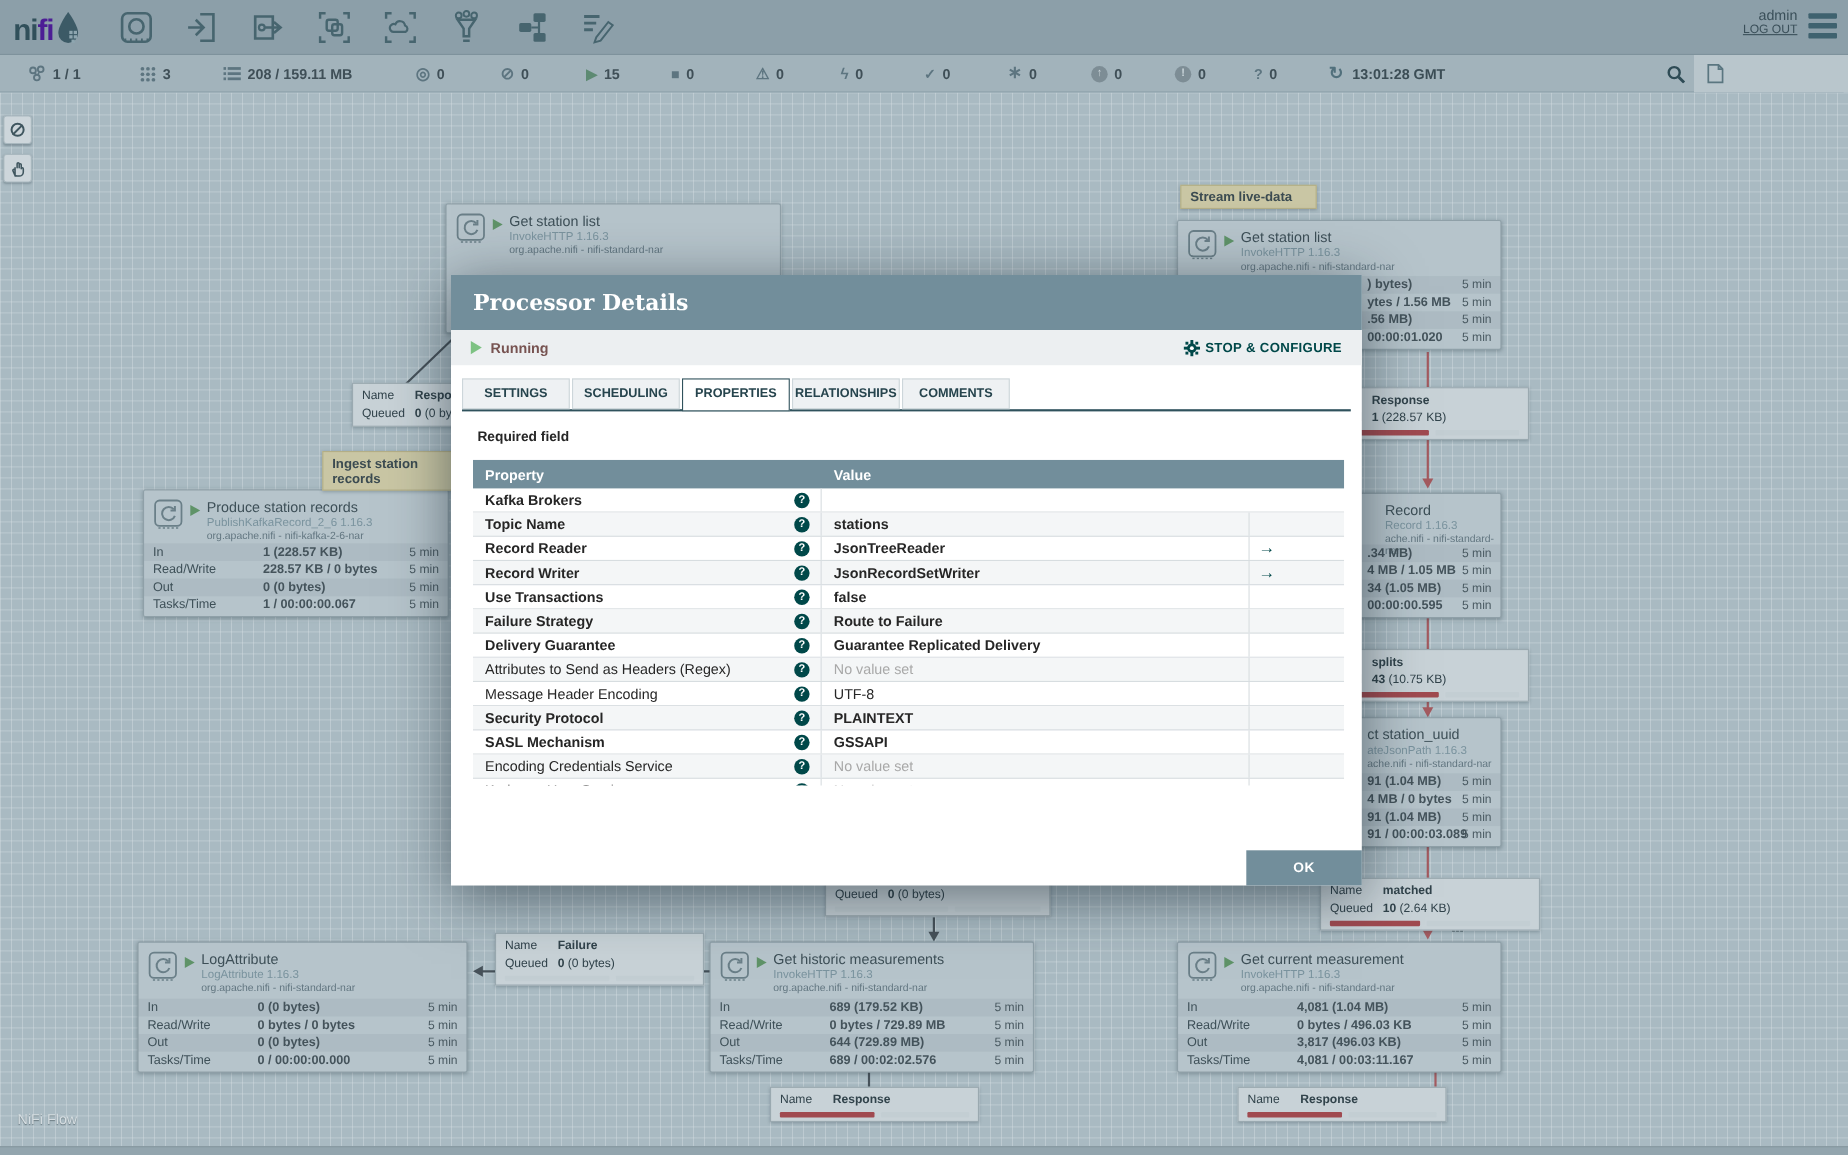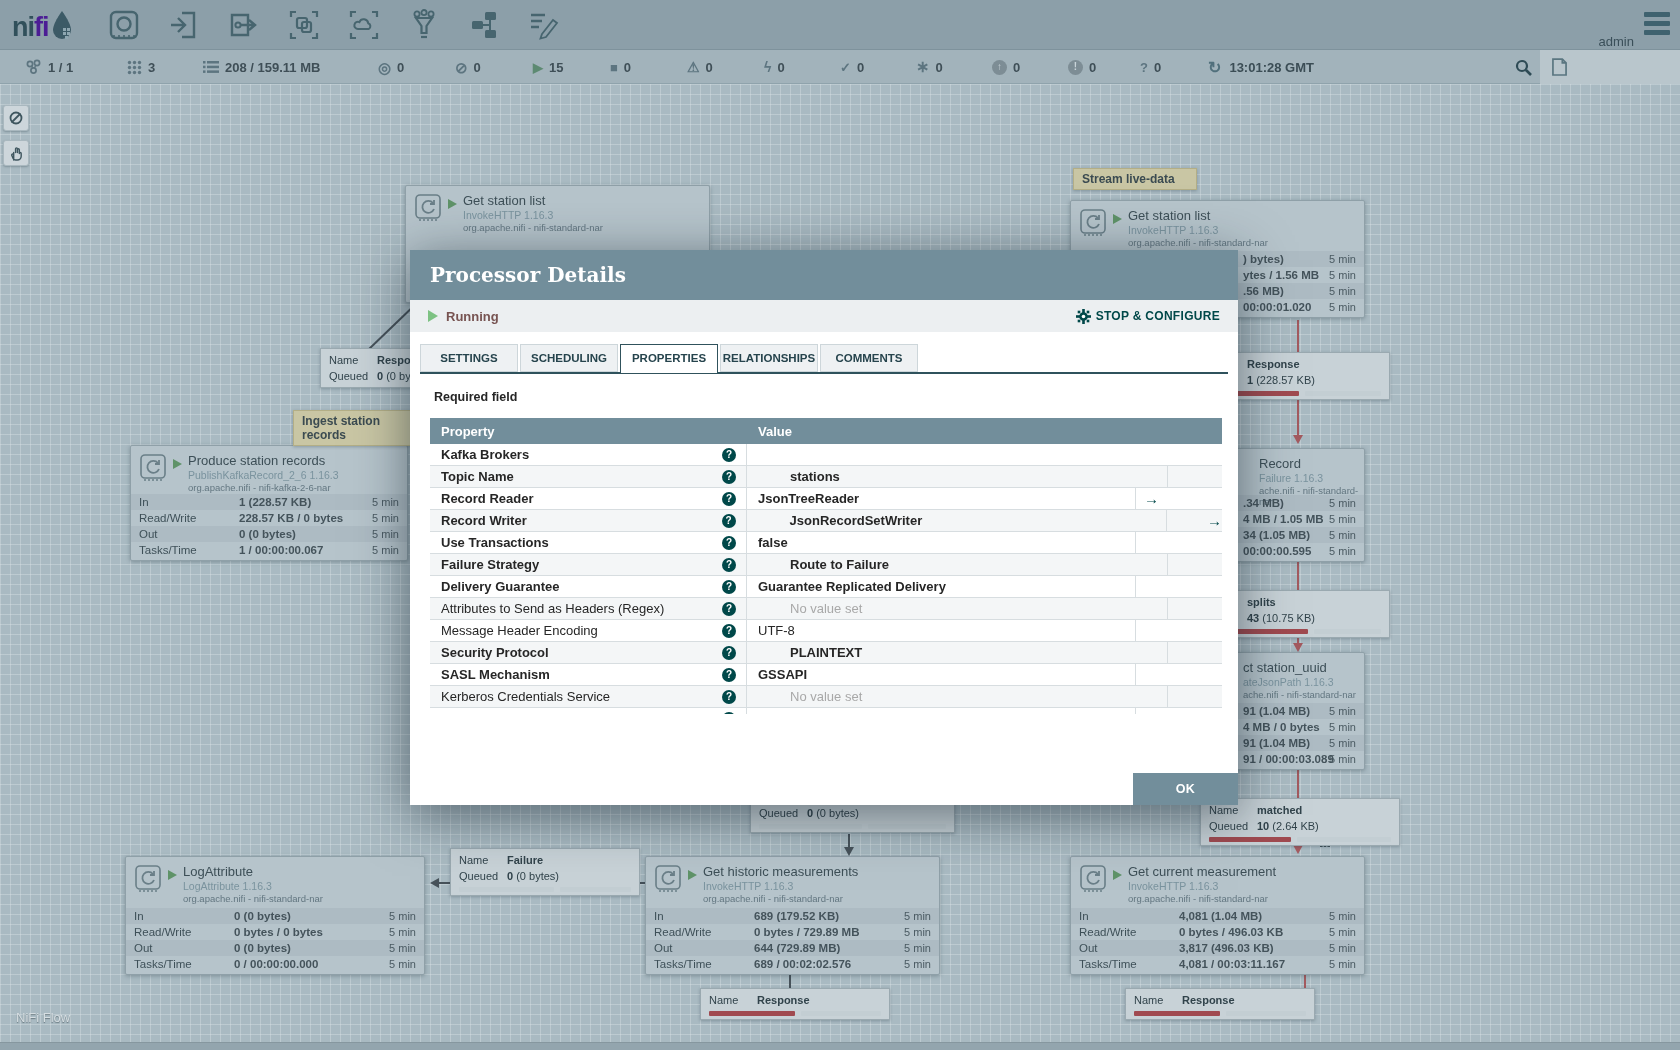--- a/index.html
+++ b/index.html
@@ -8,21 +8,21 @@
 
   
   .hdr { position:absolute; left:0; top:0; width:1680px; height:50px; background:#8c9fa9; border-bottom:1px solid #7e929c; display:flex; align-items:center; }
   .logo { display:flex; align-items:baseline; margin-left:12px;text-align:right; }
   .logo .ni { font-size:27px; font-weight:bold; color:#31505b; letter-spacing:-1px; }
   .logo .fi { font-size:27px; font-weight:bold; color:#4c1d95; letter-spacing:-1px; }
   .logo svg { margin-left:2px; position:relative; top:4px; }
   .tools { display:flex; gap:26px; margin-left:34px; }
   .tool { width:34px; height:34px; display:flex; align-items:center; justify-content:center; cursor:grab; }
   .userbox { position:absolute; right:46px; top:6px; text-align:right; }
-  .userbox .usr { font-size:13px; color:#3a4f59;margin-top:28px; }
+  .userbox .usr { font-size:13px; color:#3a4f59; }
   .userbox .lo { font-size:11px; color:#3a4f59; text-decoration:underline; cursor:pointer; }
   .burger { position:absolute; right:10px; top:12px; width:26px; cursor:pointer; }
   .burger div { height:5px; background:#3f626f; margin-bottom:4px; border-radius:1px; }
 
   
   .sbar { position:absolute; left:0; top:50px; width:1676px; height:34px; background:#a2b3bb; border-bottom:1px solid #8fa3ac; }
   .sitem { position:absolute; top:0; height:34px; display:flex; align-items:center; gap:6px; font-size:13px; color:#3f4f57; font-weight:bold; }
   .sitem .ig { color:#5d7580; font-size:14px; line-height:1; display:flex; align-items:center; }
   .sitem .circ { width:15px; height:15px; border-radius:50%; background:#7d8d95; color:#c9d4d9; font-size:10px; font-weight:bold; display:flex; align-items:center; justify-content:center; }
   .srefresh { position:absolute; left:1208px; top:0; height:34px; display:flex; align-items:center; gap:8px; font-size:13px; color:#3b4d55; font-weight:bold; }
@@ -80,21 +80,21 @@
   .tabs { position:absolute; left:10px; top:94px; right:10px; height:30px; }
   .tabs .tline { position:absolute; left:0; right:0; top:28px; height:2px; background:#2f525c; }
   .tab { position:absolute; top:0; width:98px; height:28px; line-height:26px; text-align:center; font-size:11.5px; font-weight:bold; color:#26444d; background:#eef1f3; border:1px solid #cdd6da; cursor:pointer; }
   .tab.active { background:#fff; border:1px solid #30525c; height:30px; z-index:2; }
   .reqnote { position:absolute; left:24px; top:140px; font-size:12.5px; font-weight:bold; color:#262626; }
   .propwrap { position:absolute; left:20px; top:168px; width:792px; height:296px; overflow:hidden; }
   .prophead { display:flex; height:26px; background:#728e9b; color:#fff; font-size:13px; font-weight:bold; align-items:center; }
   .prophead .c1 { width:317px; padding-left:11px; }
   .prophead .c2 { width:389px; padding-left:11px; }
   .prow { display:flex; height:22px; align-items:center; border-bottom:1px solid #d7dde0; font-size:13px; color:#262626; }
-  .prow.alt { background:#f4f6f7;gap:32px; }
+  .prow.alt { background:#f4f6f7; }
   .prow .pc { width:317px; padding-left:11px; display:flex; align-items:center; border-right:1px solid #d7dde0; height:100%; }
   .prow .pc.req { font-weight:bold; }
   .prow .help { margin-left:auto; margin-right:10px; width:14px; height:14px; border-radius:50%; background:#004849; color:#fff; font-size:10px; font-weight:bold; display:flex; align-items:center; justify-content:center; cursor:pointer; flex:none; }
   .prow .vc { width:389px; padding-left:11px; border-right:1px solid #d7dde0; height:100%; display:flex; align-items:center; }
   .prow .vc.set { font-weight:bold; }
   .prow .vc.unset { color:#a8a8a8; }
   .prow .gc { flex:1; height:100%; display:flex; align-items:center; padding-left:8px; }
   .prow .goto { color:#004849; font-weight:bold; font-size:15px; cursor:pointer; }
   .okbtn { position:absolute; right:0; bottom:0; width:105px; height:32px; background:#728e9b; color:#fff; font-size:12.5px; font-weight:bold; display:flex; align-items:center; justify-content:center; cursor:pointer; letter-spacing:.5px; }
 </style>
@@ -163,21 +163,21 @@
             <span class="sw">5 min</span>
           </div>
           <div class="srow" style="top: 98px;">
             <span class="svfrag" style="left:172px">00:00:01.020</span>
             <span class="sw">5 min</span>
           </div>
         </div>
         <div class="proc" style="left: 1070px; top: 364px; width: 295px; height: 114px;">
           <div class="pfrag ptxt" style="left: 188px;">
             <div class="pname">Record</div>
-            <div class="ptype">Failure 1.16.3</div>
+            <div class="ptype">Record 1.16.3</div>
             <div class="pbundle">ache.nifi - nifi-standard-nar</div>
           </div>
           <div class="srow alt" style="top: 46px;">
             <span class="svfrag" style="left:172px">.34 MB)</span>
             <span class="sw">5 min</span>
           </div>
           <div class="srow" style="top: 62px;">
             <span class="svfrag" style="left:172px">4 MB / 1.05 MB</span>
             <span class="sw">5 min</span>
           </div>
@@ -837,21 +837,21 @@
           <div class="prow">
             <div class="pc req">
               <span>SASL Mechanism</span>
               <span class="help">?</span>
             </div>
             <div class="vc set">GSSAPI</div>
             <div class="gc"></div>
           </div>
           <div class="prow alt">
             <div class="pc">
-              <span>Kerberos Credentials Service</span>
+              <span>Encoding Credentials Service</span>
               <span class="help">?</span>
             </div>
             <div class="vc unset">No value set</div>
             <div class="gc"></div>
           </div>
           <div class="prow">
             <div class="pc">
               <span>Kerberos User Service</span>
               <span class="help">?</span>
             </div>

